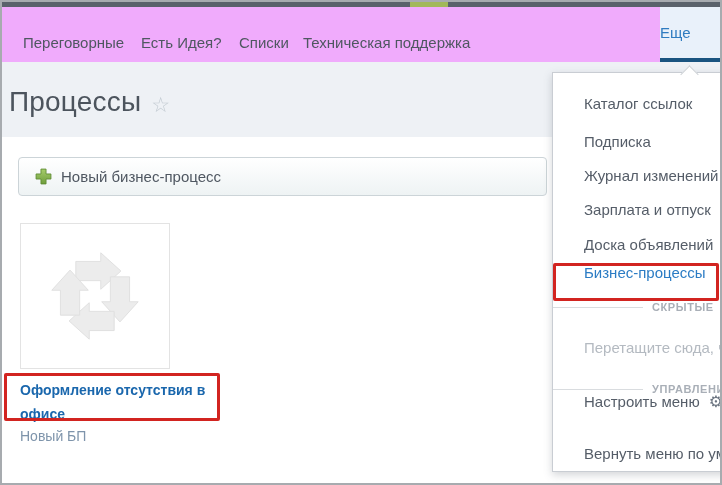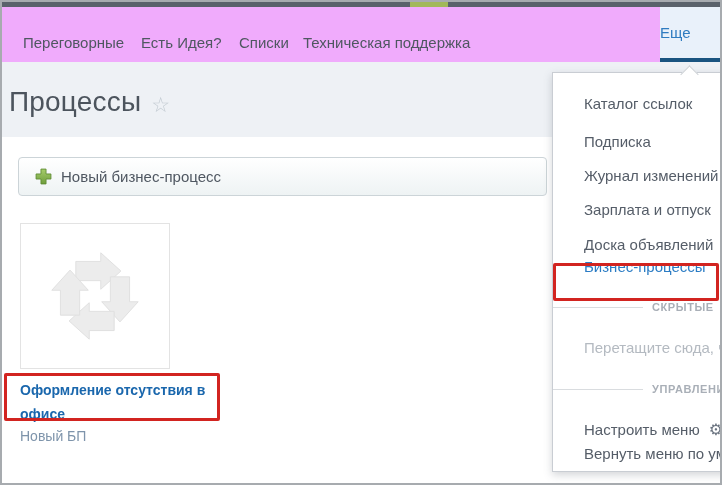--- a/index.html
+++ b/index.html
@@ -65,36 +65,36 @@
     position:absolute; left:550px; top:70px; width:205px; height:400px;
     background:#fff; border:1px solid #c9cdd3; box-shadow:0 3px 8px rgba(83,92,105,.25);
     z-index:5;
   }
   .menu-item {
     position:absolute; left:31px; font-size:15px; color:#555d68;
     white-space:nowrap; cursor:pointer; line-height:16px;
   }
   .menu-item.highlight { color:#2b7cc4; }
   .mi-0 { top:23px;text-align:right; } .mi-1 { top:61px; } .mi-2 { top:95px; }
-  .mi-3 { top:129px; } .mi-4 { top:164px; } .mi-5 { top:186px; }
+  .mi-3 { top:129px; } .mi-4 { top:164px; } .mi-5 { top:192px; }
   .menu-section {
     position:absolute; left:0; right:0; display:flex; align-items:center;
     font-size:11px; font-weight:bold; color:#a9afb7; letter-spacing:.6px;
   }
   .menu-section .line { height:1px; background:#d9dcdf; }
   .menu-section .line-l { width:90px; margin-right:9px; }
   .sec-hidden { top:228px; } .sec-manage { top:310px; }
   .menu-hint {
     position:absolute; left:31px; top:266px; font-size:15px; color:#b4bac1; white-space:nowrap;
   }
   .menu-manage-item {
     position:absolute; left:31px; font-size:15px; color:#555d68;
     white-space:nowrap; cursor:pointer; display:flex; align-items:center; gap:9px;
   }
-  .mm-0 { top:348px; } .mm-1 { top:372px; }
+  .mm-0 { top:320px; } .mm-1 { top:372px; }
   .gear-icon { font-size:16px; color:#6b7480; line-height:1; }
   
   .red-box { position:absolute; border:3px solid #d22420; border-radius:2px; z-index:8; }
   .red-box-menu { left:551px; top:261px; width:166px; height:38px; }
   .red-box-card { left:2px; top:371px; width:216px; height:48px; }
 </style>
 </head>
 <body>
 
 <div class="frame">

